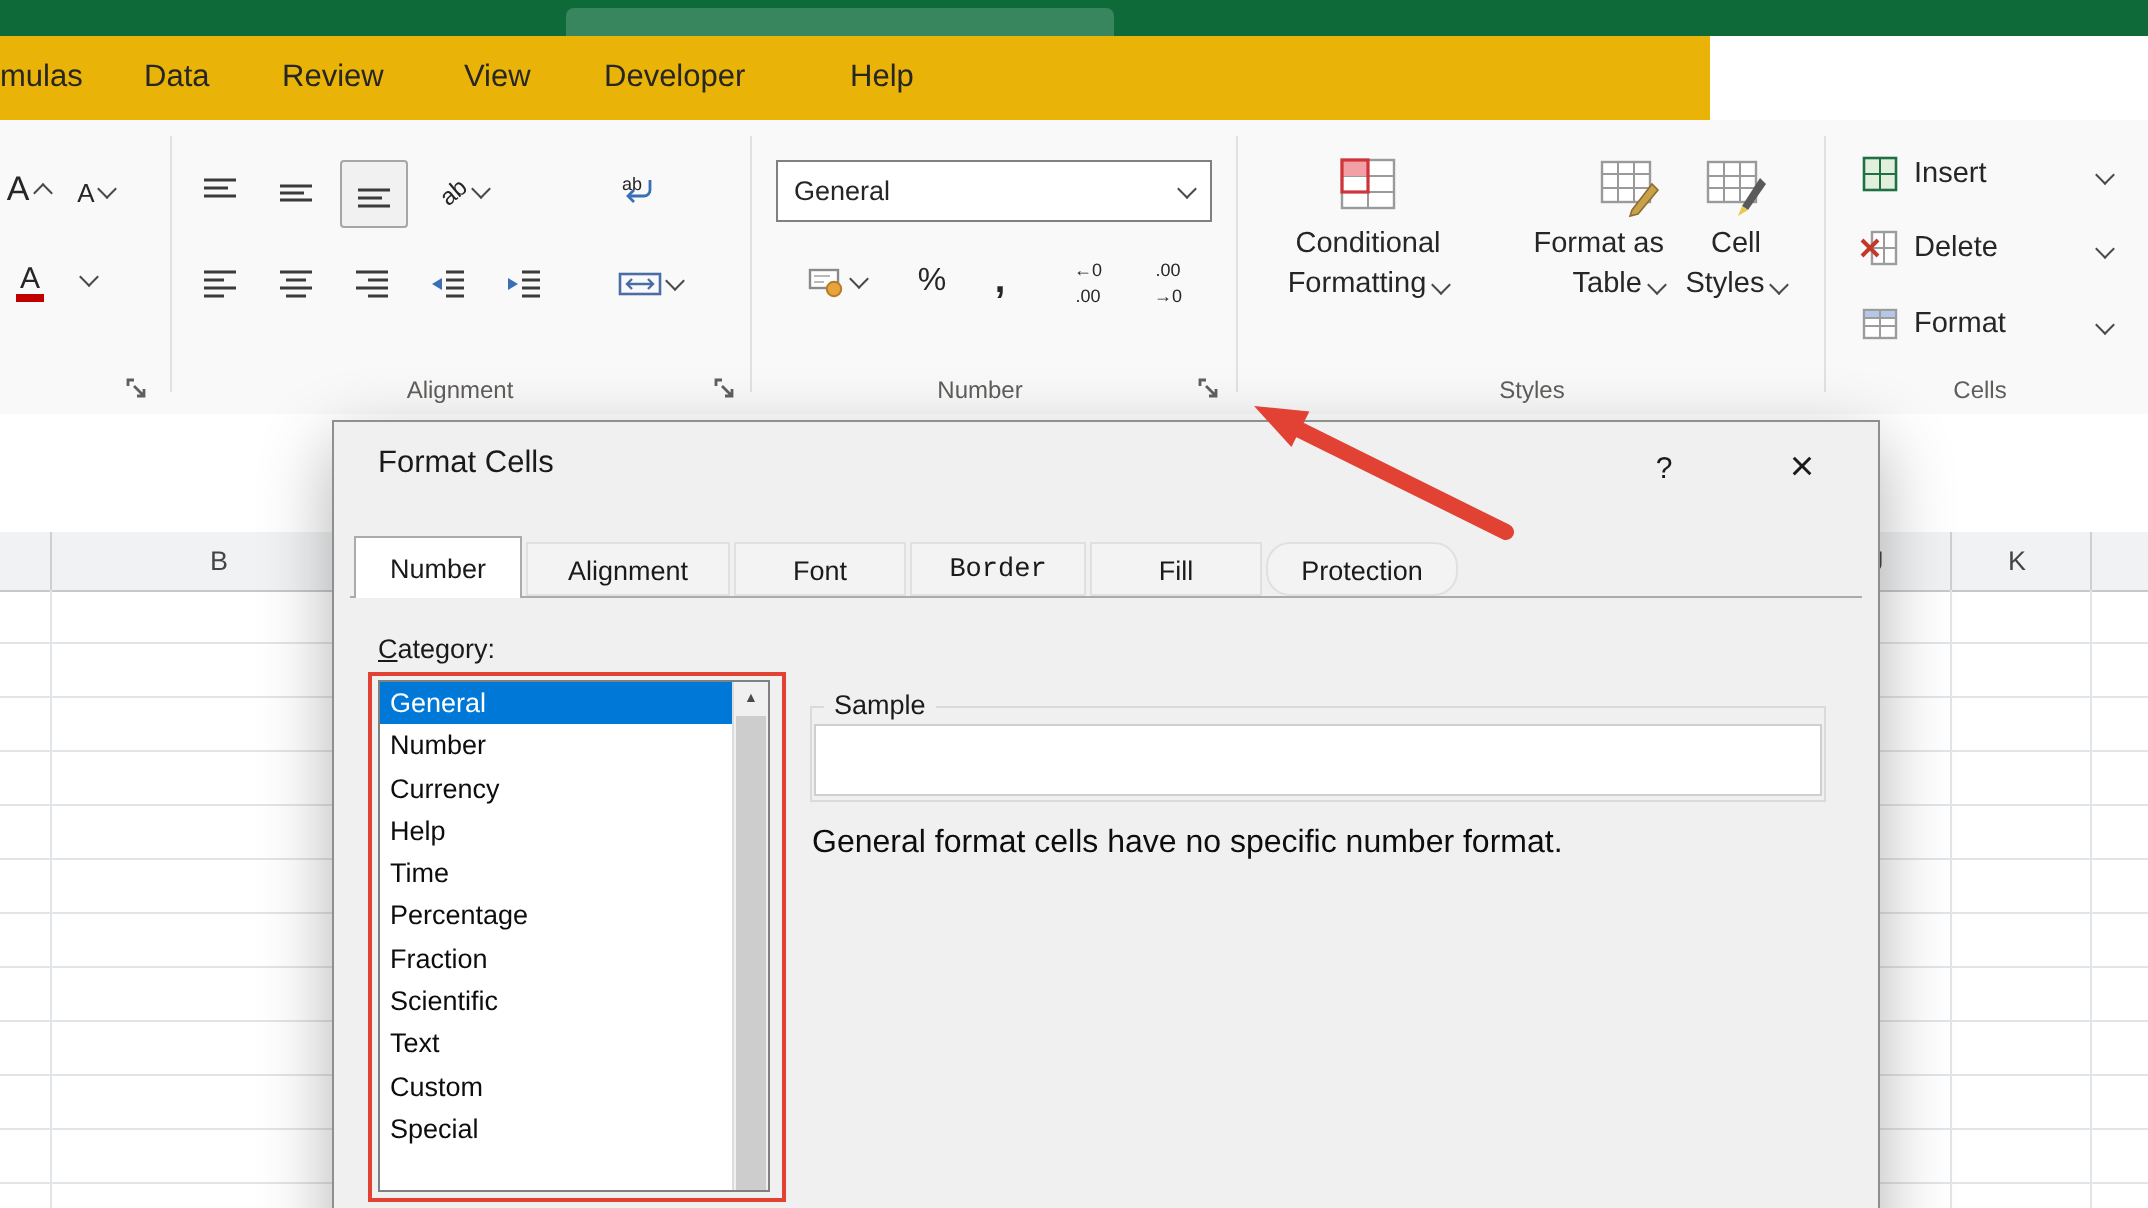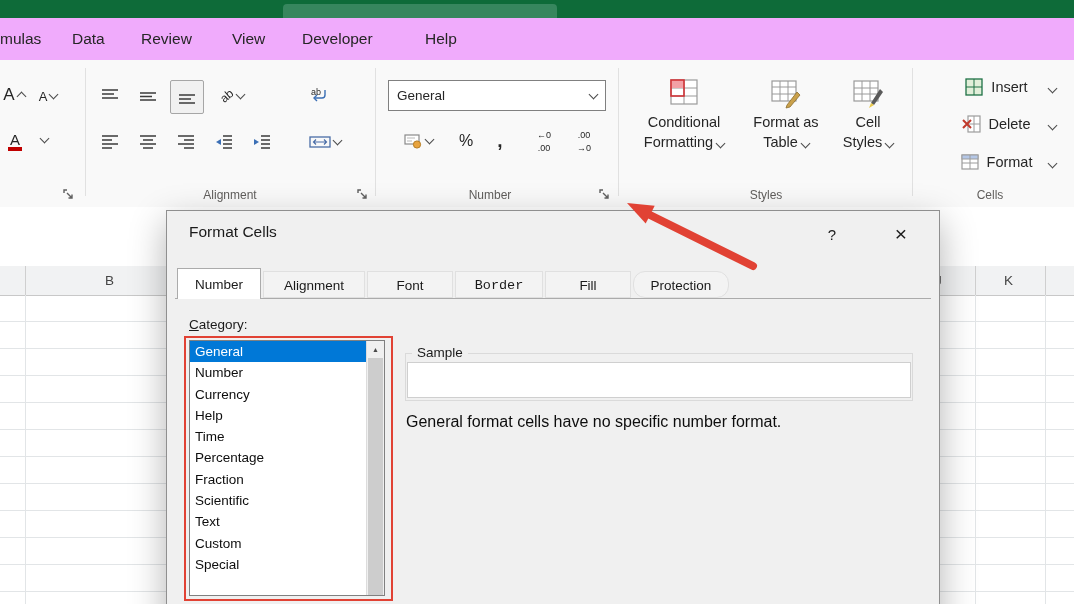--- a/index.html
+++ b/index.html
@@ -4,42 +4,42 @@
 <style>
   html,body{margin:0;padding:0;background:#888;}
   .root{position:relative;width:1074px;height:604px;background:#ffffff;overflow:hidden;
         font-family:"Liberation Sans",sans-serif;color:#262626;}
 
   
   .titlebar{position:absolute;left:0;top:0;width:1074px;height:18px;background:#0e6b39;}
   .titlebar-search{position:absolute;left:283px;top:4px;width:274px;height:14px;background:#37865e;border-radius:4px 4px 0 0;}
 
   
-  .menubar{position:absolute;left:0;top:18px;width:1074px;height:42px;background:#f0abfc;}
+  .menubar{position:absolute;left:0;top:18px;width:855px;height:42px;background:#eab308;}
   .mtab{position:absolute;top:0;height:42px;line-height:42px;font-size:15.5px;color:#262626;white-space:nowrap;cursor:default;}
 
   
   .ribbon{position:absolute;left:0;top:60px;width:1074px;height:147px;background:#f9f9f9;border-bottom:1px solid #d6d6d6;}
   .vsep{position:absolute;top:8px;height:128px;width:1px;background:#e1e1e1;}
   .rb{position:absolute;display:flex;align-items:center;justify-content:center;gap:3px;border-radius:2px;}
   .rb.sel{border:1px solid #a6a6a6;background:#f1f1f1;}
   .grplabel{position:absolute;top:128px;height:16px;font-size:12px;color:#605e5c;text-align:center;}
   .launcher{position:absolute;width:16px;height:16px;display:flex;align-items:center;justify-content:center;}
   .chev{display:inline-block;width:6px;height:6px;border-right:1.4px solid #4a4a4a;border-bottom:1.4px solid #4a4a4a;transform:rotate(45deg);margin-top:-3px;}
   .chev.up{transform:rotate(-135deg);margin-top:3px;}
   .glyphA{font-size:17px;font-weight:400;color:#262626;}
   .glyphA.sm{font-size:13px;}
   .fontcolorA{font-size:15px;line-height:15px;border-bottom:4px solid #c00000;padding:0 2px;}
   .dropdown{position:absolute;background:#fff;border:1px solid #808080;display:flex;align-items:center;font-size:13.5px;color:#262626;}
   .dropdown .val{padding-left:8px;flex:1;}
   .dropdown .chev{margin-right:8px;}
   .decbtn{display:flex;flex-direction:column;align-items:center;justify-content:center;font-size:9px;line-height:10px;color:#262626;}
   .bigbtn{position:absolute;display:flex;flex-direction:column;align-items:center;font-size:14.5px;line-height:20px;color:#262626;text-align:center;}
   .bigbtn .icn{height:40px;display:flex;align-items:center;}
-  .cellrow{position:absolute;display:flex;align-items:center;font-size:14.5px;color:#262626;gap:7px;justify-content:center;}
+  .cellrow{position:absolute;display:flex;align-items:center;font-size:14.5px;color:#262626;gap:7px;}
   .cellrow .chevwrap{position:absolute;right:6px;}
   .orient{display:inline-block;transform:rotate(-40deg);font-size:12px;color:#262626;}
   .pct{font-size:16px;} .comma{font-size:19px;font-weight:bold;line-height:14px;}
 
   
   .formula-strip{position:absolute;left:0;top:207px;width:1074px;height:59px;background:#ffffff;border-bottom:1px solid #d9d9d9;}
   .col-headers{position:absolute;left:0;top:266px;width:1074px;height:29px;background:#f1f2f3;border-bottom:1px solid #c8c8c8;}
   .colletter{position:absolute;top:0;height:29px;line-height:29px;font-size:13.5px;color:#454545;}
   .hvline{position:absolute;top:0;width:1px;background:#cfcfcf;height:29px;}
   .grid{position:absolute;left:0;top:295px;width:1074px;height:309px;
@@ -227,21 +227,21 @@
         <svg class="icon" width="34" height="34" viewBox="0 0 34 34">
           <rect x="4" y="5" width="26" height="24" fill="#ffffff" stroke="#9a9a9a" stroke-width="1.2"></rect>
           <path d="M17 5 V29 M4 13 H30 M4 21 H30" stroke="#9a9a9a" stroke-width="1"></path>
           <rect x="4" y="5" width="13" height="8" fill="#f2a0a6"></rect>
           <rect x="4" y="5" width="13" height="16" fill="none" stroke="#d13438" stroke-width="1.6"></rect>
         </svg>
       </span>
       <span>Conditional</span>
       <span><span>Formatting</span> <span class="chev"></span></span>
     </div>
-    <div class="bigbtn" style="left:740px;top:12px;width:92px;">
+    <div class="bigbtn" style="left:740px;top:12px;width:92px;align-items:flex-end;">
       <span class="icn">
         <svg class="icon" width="34" height="34" viewBox="0 0 34 34">
           <rect x="3" y="6" width="24" height="20" fill="#ffffff" stroke="#9a9a9a" stroke-width="1.2"></rect>
           <path d="M3 12 H27 M3 19 H27 M11 6 V26 M19 6 V26" stroke="#9a9a9a" stroke-width="1"></path>
           <path d="M18 30 L28 17 L31 20 L21 32 L17 33 Z" fill="#caa14b" stroke="#8c6d2f" stroke-width="0.8"></path>
         </svg>
       </span>
       <span>Format as</span>
       <span><span>Table</span> <span class="chev"></span></span>
     </div>

